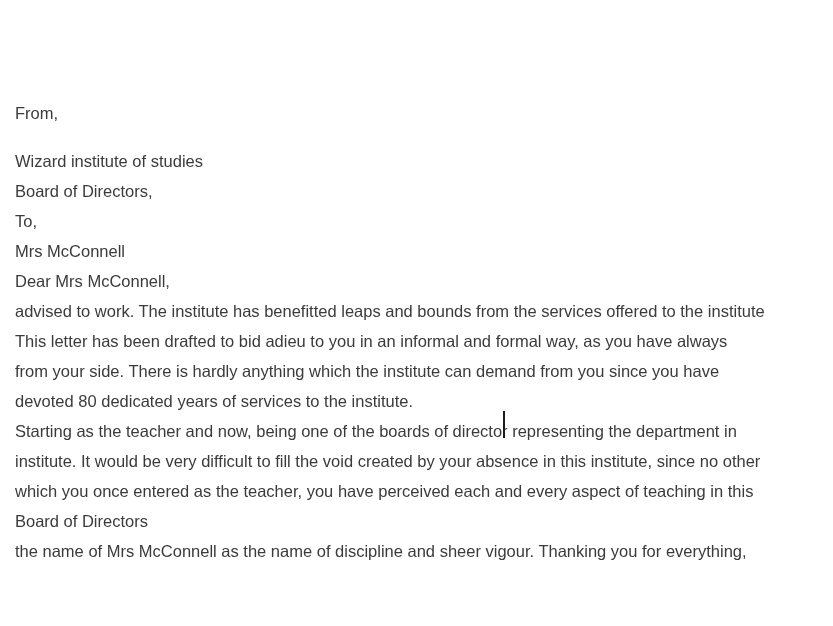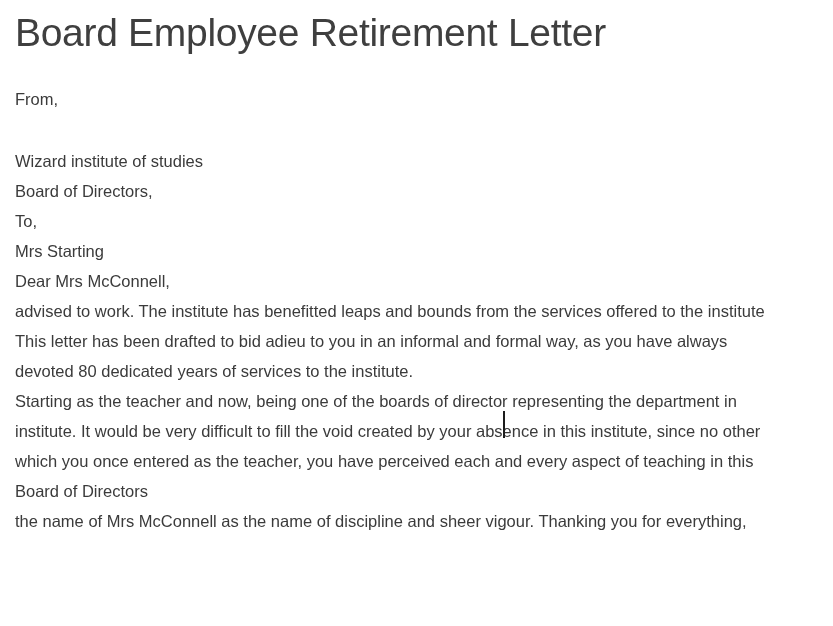--- a/index.html
+++ b/index.html
@@ -27,21 +27,21 @@
     font-size: 39px;
     font-weight: 300;
     letter-spacing: -0.3px;
     color: #3f3f3f;
     white-space: nowrap;
     cursor: text;
   }
   .from-block {
     position: absolute;
     left: 15px;
-    top: 84px;
+    top: 98px;
   }
   .body-block {
     position: absolute;
     left: 15px;
     top: 146px;
   }
   .line {
     font-size: 16.5px;
     line-height: 30px;
     color: #3b3b3b;
@@ -55,34 +55,34 @@
     width: 1.5px;
     height: 27px;
     background: #1c1c1c;
   }
 </style>
 </head>
 <body>
 
 <main class="doc-page">
 
-  <h1 class="doc-title">Board Employee Retirement Letter</h1>
 
   <div class="from-block">
     <div class="line">From,</div>
   </div>
 
   <div class="body-block">
     <div class="line">Wizard institute of studies</div>
     <div class="line">Board of Directors,</div>
     <div class="line">To,</div>
-    <div class="line">Mrs Starting</div>
+    <div class="line">Mrs McConnell</div>
     <div class="line">Dear Mrs McConnell,</div>
     <div class="line">advised to work. The institute has benefitted leaps and bounds from the services offered to the institute</div>
     <div class="line">This letter has been drafted to bid adieu to you in an informal and formal way, as you have always</div>
+    <div class="line">from your side. There is hardly anything which the institute can demand from you since you have</div>
     <div class="line">devoted 80 dedicated years of services to the institute.</div>
     <div class="line">Starting as the teacher and now, being one of the boards of director representing the department in</div>
     <div class="line">institute. It would be very difficult to fill the void created by your absence in this institute, since no other</div>
     <div class="line">which you once entered as the teacher, you have perceived each and every aspect of teaching in this</div>
     <div class="line">Board of Directors</div>
     <div class="line">the name of Mrs McConnell as the name of discipline and sheer vigour. Thanking you for everything,</div>
   </div>
 
   <div class="text-caret"></div>
 

